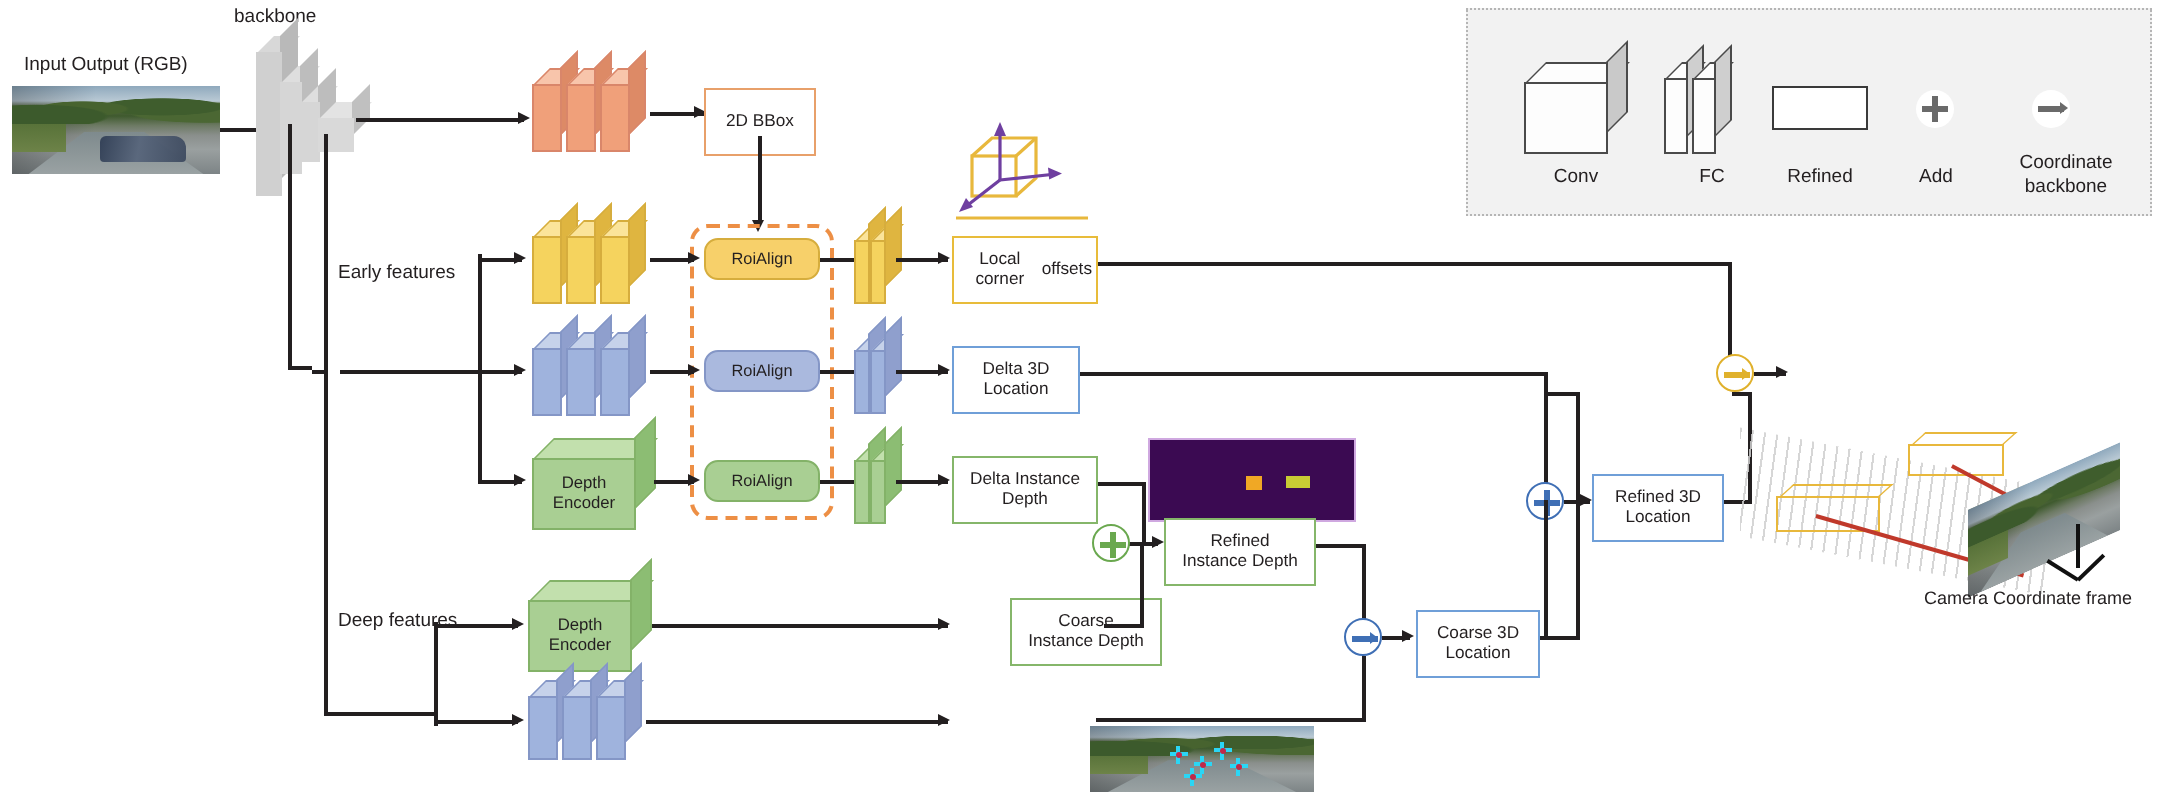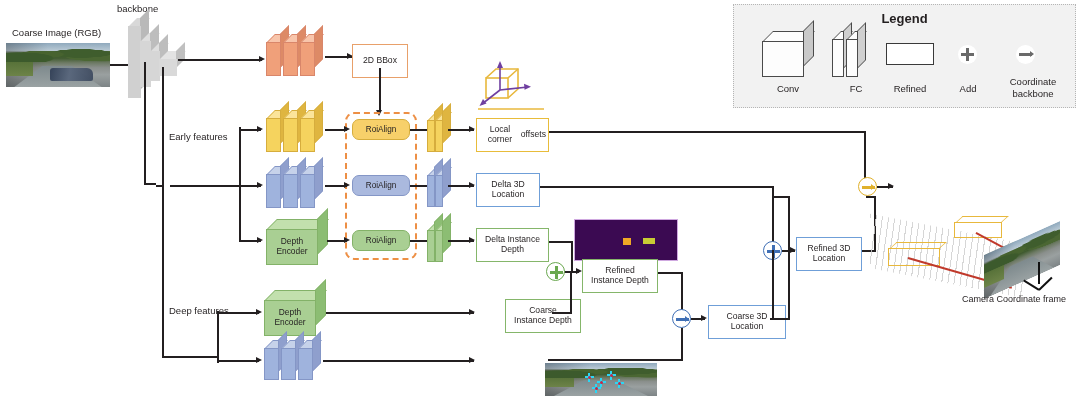--- a/index.html
+++ b/index.html
@@ -133,21 +133,20 @@
   #scene .ax{position:absolute;width:1.8px;background:#111;transform-origin:bottom center;}
 
   .ctitle{position:absolute;font-size:9px;color:#231f20;white-space:nowrap;}
 </style>
 </head>
 <body>
 
 <div id="canvas">
 
   <div id="legend" style="left:733px;top:4px;width:343px;height:104px;">
-    <div class="ltitle">Legend</div>
 
     <div class="cube" style="left:28px;top:26px;width:52px;height:46px;">
       <div class="ct" style="background:#fdfdfd;border:1.3px solid #4a4a4a;"></div>
       <div class="cs" style="background:#c9c9c9;border:1.3px solid #4a4a4a;"></div>
       <div class="cf" style="background:#fdfdfd;border:1.3px solid #4a4a4a;"></div>
     </div>
     <div class="lgitem" style="left:20px;top:79px;width:68px;">Conv</div>
 
     <div class="stack" style="left:98px;top:26px;width:46px;height:46px;">
       <div class="slab" style="left:0px;width:12px;height:46px;">
@@ -173,21 +172,21 @@
     <div class="lgitem" style="left:208px;top:79px;width:52px;">Add</div>
 
     <div class="op xform" style="left:282px;top:40px;border-color:#6a6a6a;">
       <i class="bar" style="background:#6a6a6a;"></i>
       <i class="t2" style="border-left-color:#6a6a6a;"></i>
     </div>
     <div class="lgitem" style="left:262px;top:72px;width:74px;">Coordinate</div>
     <div class="lgitem" style="left:262px;top:84px;width:74px;">backbone</div>
   </div>
 
-  <div class="lbl" style="left:12px;top:27px;">Coarse Image (RGB)</div>
+  <div class="lbl" style="left:12px;top:27px;">Input Output (RGB)</div>
   <div class="photo" style="left:6px;top:43px;width:104px;height:44px;">
     <div class="road"></div>
       <div class="trees"></div>
       <div class="cars"></div>
   </div>
   <div class="h" style="left:110px;top:64px;width:22px;"></div>
   <div class="arw" style="left:130px;top:61px;"></div>
 
   <div class="lbl" style="left:117px;top:3px;">backbone</div>
   <div class="stack" style="left:128px;top:18px;width:62px;height:80px;">
@@ -487,21 +486,21 @@
 
   <div class="h" style="left:548px;top:359px;width:135px;"></div>
   <div class="v" style="left:681px;top:328px;height:32px;"></div>
 
   <div class="op blue xform" style="left:672px;top:309px;">
     <i class="bar"></i>
       <i class="t2"></i>
   </div>
   <div class="h" style="left:691px;top:318px;width:14px;"></div>
   <div class="arw" style="left:701px;top:315px;"></div>
-  <div class="obox blue" style="left:708px;top:305px;width:78px;height:26px;flex-direction:column;">
+  <div class="obox blue" style="left:708px;top:305px;width:62px;height:26px;flex-direction:column;">
     <span>Coarse 3D</span>
     <span>Location</span>
   </div>
 
   <div class="h" style="left:770px;top:318px;width:20px;"></div>
   <div class="v" style="left:788px;top:196px;height:123px;"></div>
   <div class="h" style="left:772px;top:196px;width:18px;"></div>
 
   <div class="op blue plus" style="left:763px;top:241px;">
       <i class="a"></i>

